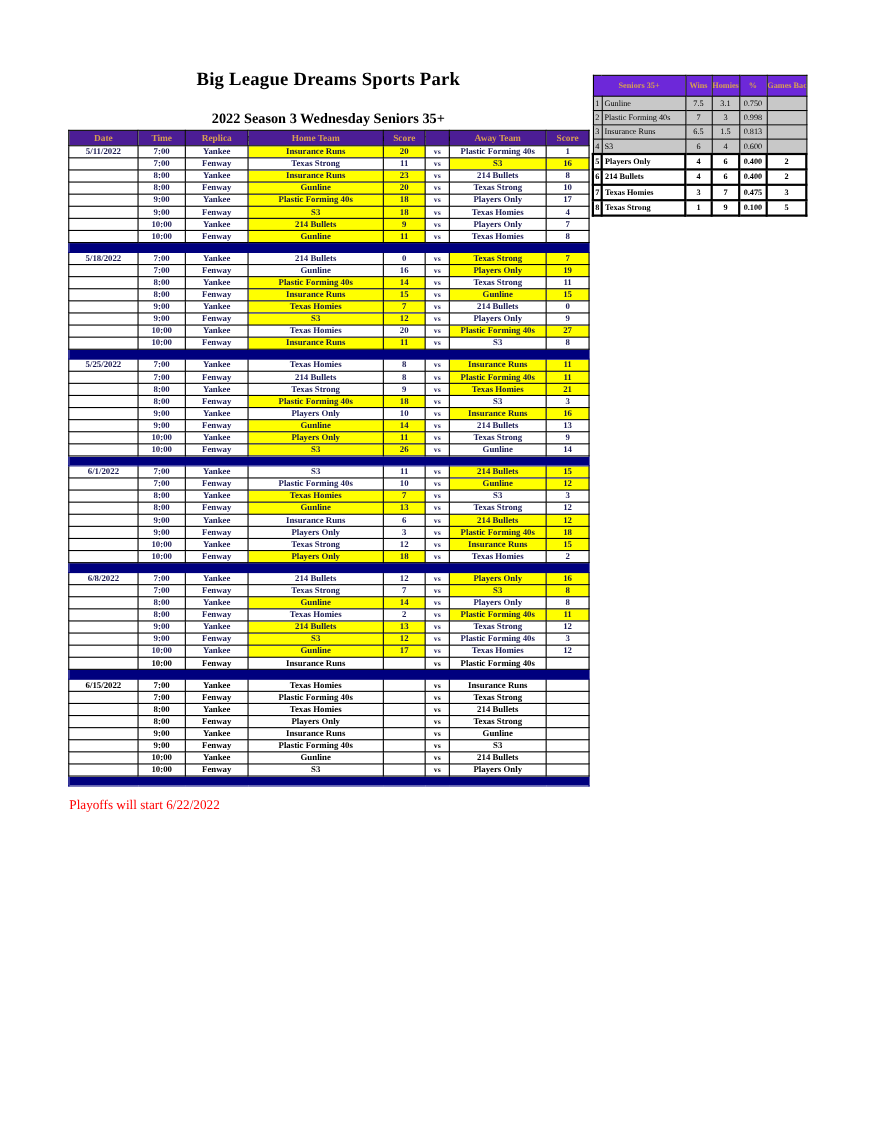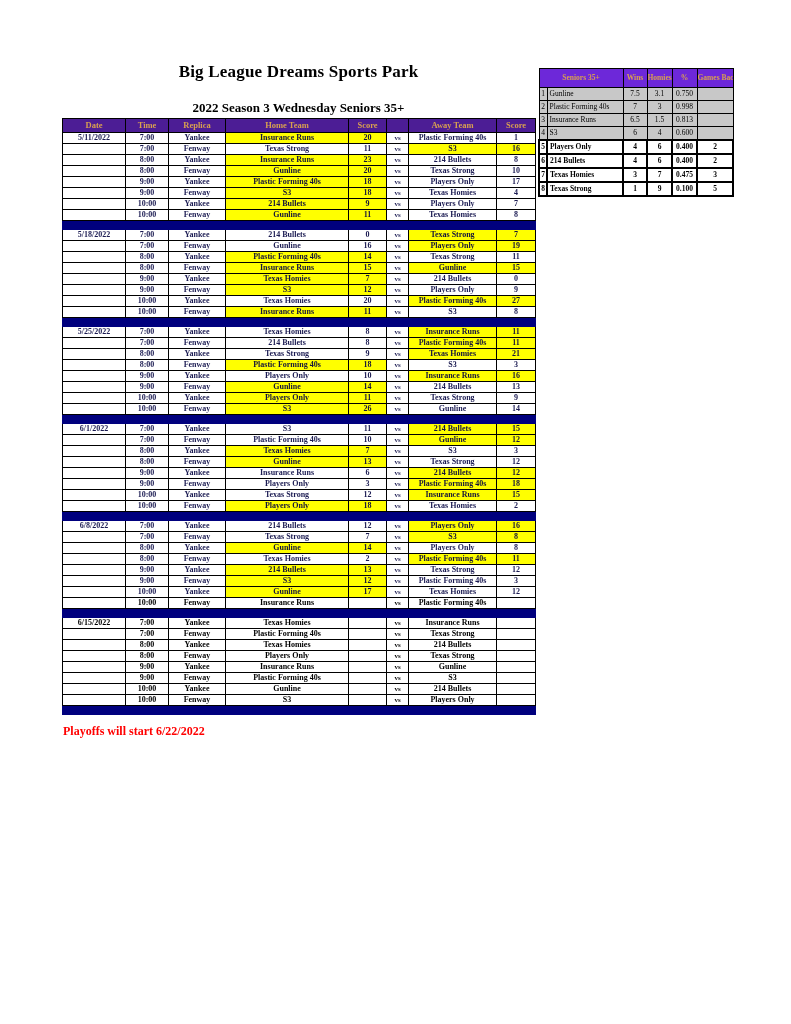--- a/index.html
+++ b/index.html
@@ -29,21 +29,21 @@
         border-collapse:collapse;table-layout:fixed;
         font-size:7.5px;text-align:center;color:#000;}
   #standings-table th,#standings-table td{border:1px solid #000;padding:0;
         height:12px;line-height:12px;overflow:hidden;white-space:nowrap;}
   #standings-table th{background:#6d28d9;color:#D8A050;height:18px;line-height:18px;font-size:7.5px;font-weight:bold;}
   #standings-table td.team{text-align:left;padding-left:2px;}
   #standings-table tr.tier-top td{background:#C8C8C8;}
   #standings-table tr.tier-bottom td{background:#fff;font-weight:bold;border-width:2px;}
 
   
-  .playoffs{position:absolute;left:63px;top:724px;font-size:12px;font-weight:bold;color:#FF0000;}
+  .playoffs{position:absolute;left:63px;top:724px;font-size:12px;font-weight:normal;color:#FF0000;}
 </style>
 </head>
 <body>
 
 <div class="page">
 
   <div class="heading">
     <div class="title">Big League Dreams Sports Park</div>
     <div class="subtitle">2022 Season 3 Wednesday Seniors 35+</div>
     <div class="note">Home team sits on third base side.  *Denotes Doubleheader</div>

